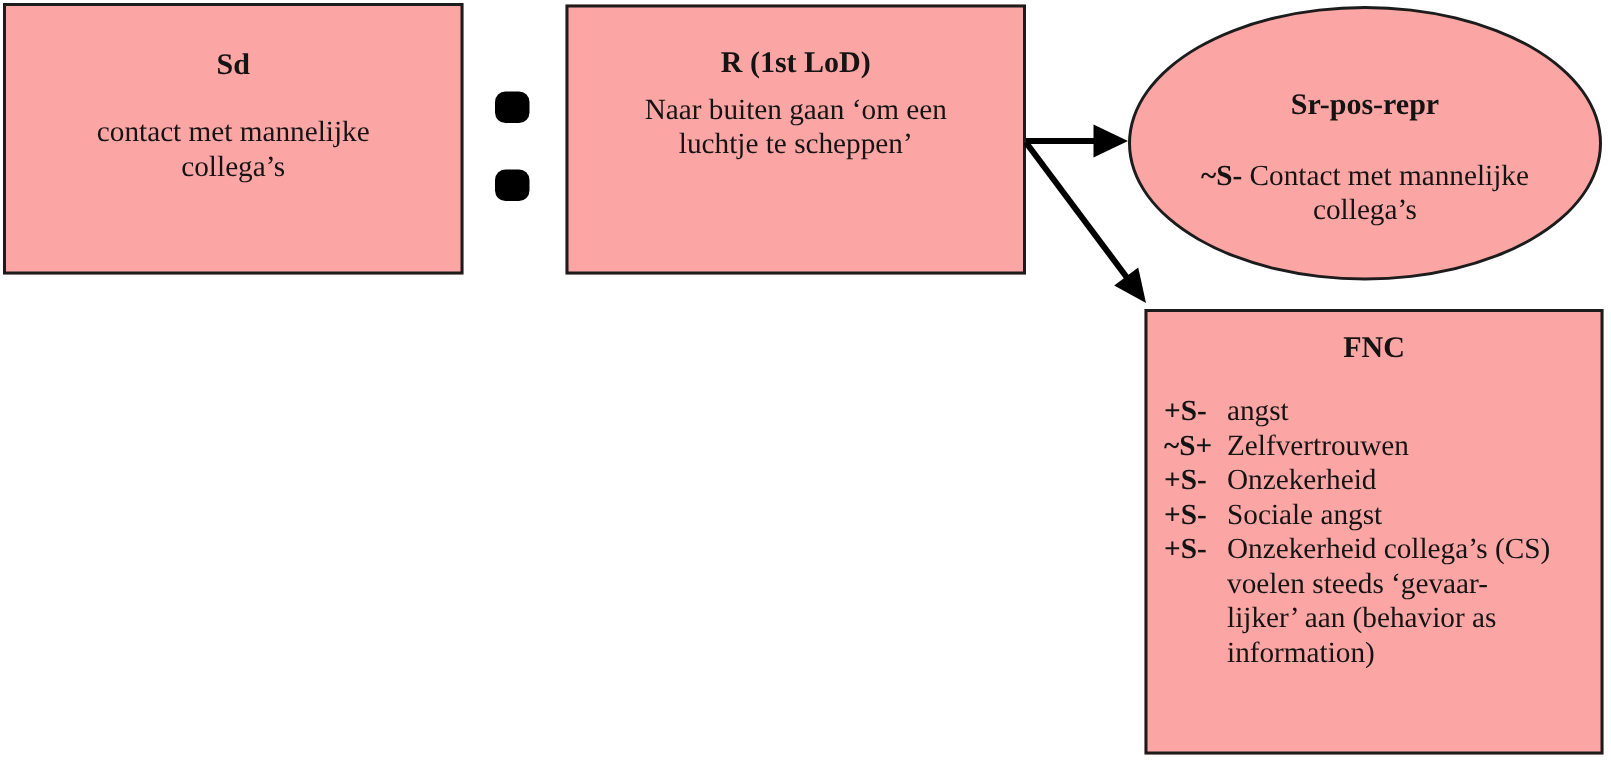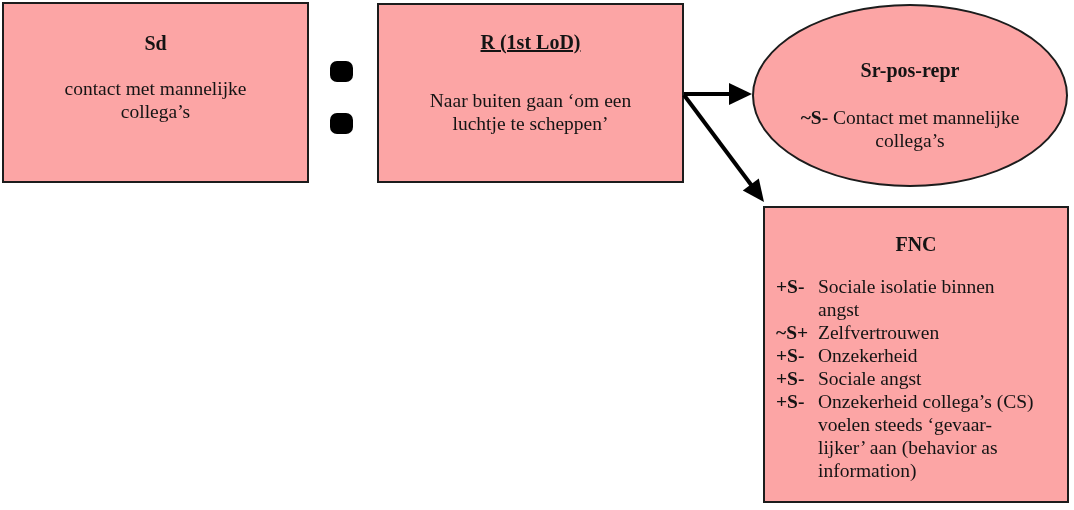--- a/index.html
+++ b/index.html
@@ -32,31 +32,31 @@
     font-size: 19.5px;
     line-height: 23px;
     text-align: center;
     white-space: nowrap;
   }
   
   .sd-box { left: 2px; top: 2px; width: 307px; height: 181px; }
   .sd-box .node-title { margin-top: 27px; margin-bottom: 22px; }
   
   .r-box { left: 377px; top: 3px; width: 307px; height: 180px; }
-  .r-box .node-title { margin-top: 25px; margin-bottom: 35px; text-decoration: underline; }
+  .r-box .node-title { margin-top: 25px; margin-bottom: 8px; }
   
   .sr-ellipse {
     left: 752px; top: 4px; width: 316px; height: 183px;
     border-radius: 50%;
   }
   .sr-ellipse .node-title { margin-top: 52px; margin-bottom: 24px; }
   .sigil { font-weight: bold; }
   
   .fnc-box { left: 763px; top: 206px; width: 306px; height: 297px; }
-  .fnc-box .node-title { margin-top: 24px; margin-bottom: 19px; }
+  .fnc-box .node-title { margin-top: 12px; margin-bottom: 19px; }
   .fnc-list { padding: 0 8px 0 11px; }
   .fnc-item { display: flex; align-items: flex-start; }
   .fnc-sigil {
     flex: 0 0 42px;
     font-weight: bold;
     font-size: 19.5px;
     line-height: 23px;
   }
   .fnc-lines { flex: 1 1 auto; }
   .fnc-line {
@@ -99,21 +99,20 @@
       <div class="body-line">collega’s</div>
     </div>
   </div>
 
   <div class="node fnc-box">
     <div class="node-title">FNC</div>
     <div class="fnc-list" id="fnc-list">
         <div class="fnc-item">
           <span class="fnc-sigil">+S-</span>
           <div class="fnc-lines">
-            <div class="fnc-line">Sociale isolatie binnen</div>
             <div class="fnc-line">angst</div>
           </div>
         </div>
         <div class="fnc-item">
           <span class="fnc-sigil">~S+</span>
           <div class="fnc-lines">
             <div class="fnc-line">Zelfvertrouwen</div>
           </div>
         </div>
         <div class="fnc-item">

